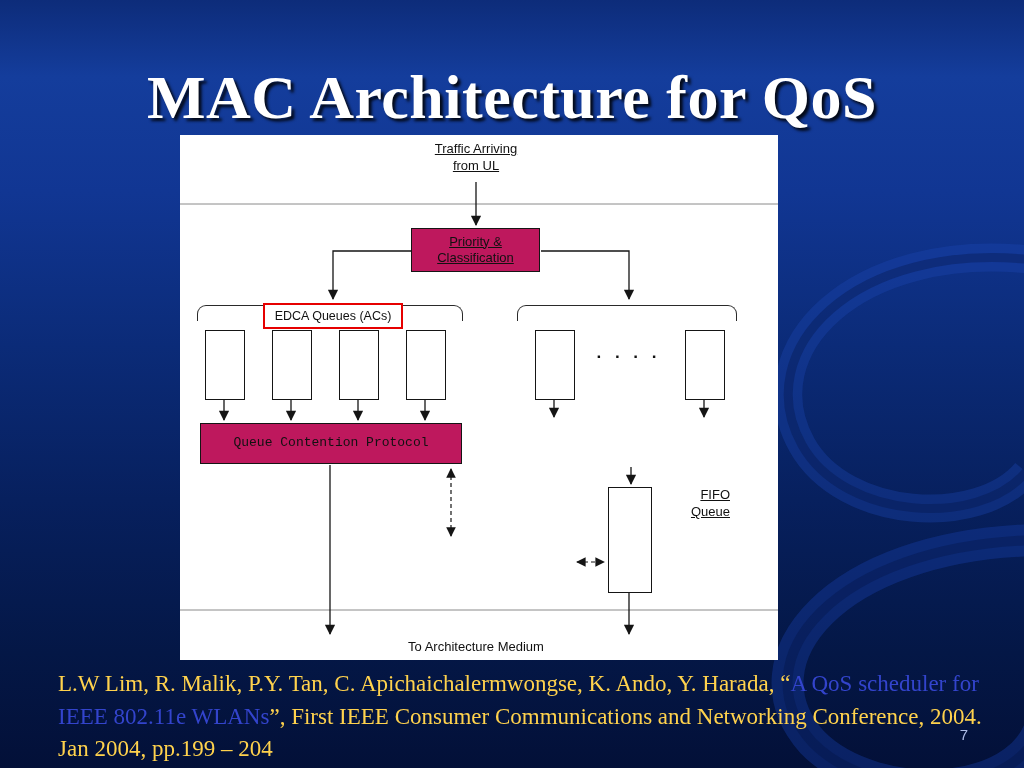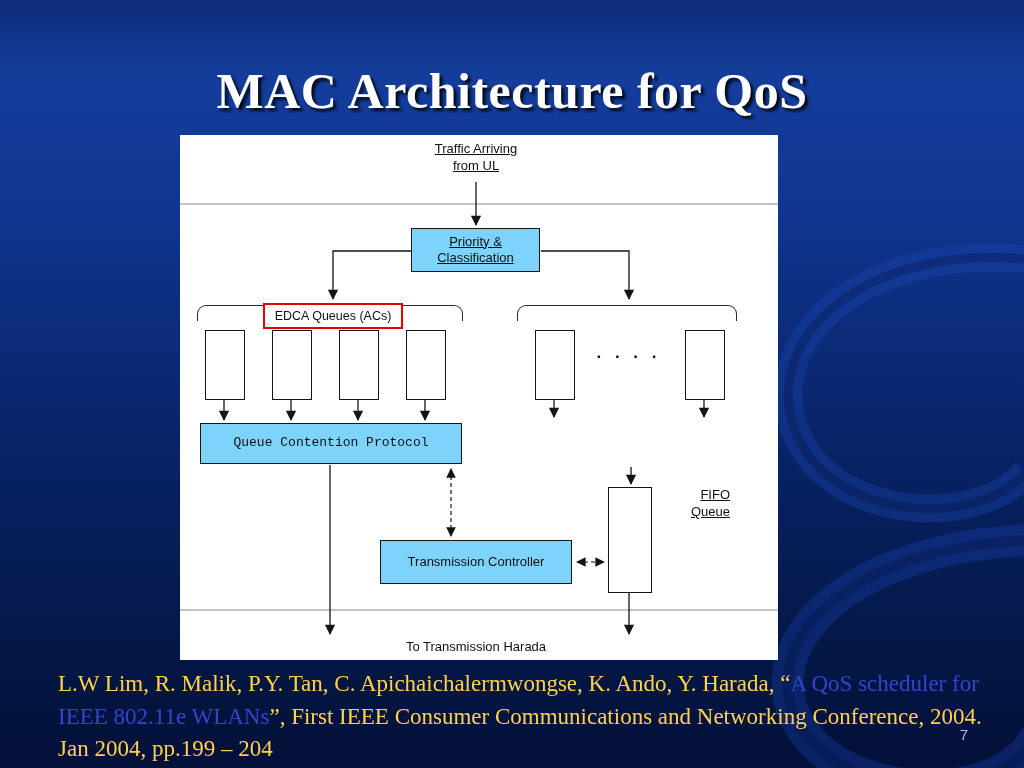--- a/index.html
+++ b/index.html
@@ -10,32 +10,32 @@
     background:linear-gradient(180deg,#0d2c7a 0%,#143d9c 10%,#113693 25%,#0b2b78 45%,#07205e 65%,#041746 85%,#031038 100%);
     font-family:"Liberation Sans",sans-serif;
   }
   
   #swirls{position:absolute;right:0;top:240px;pointer-events:none;}
   
   #title{
     position:absolute;top:62px;left:0;width:1024px;
     text-align:center;
     font-family:"Liberation Serif",serif;
-    font-weight:bold;font-size:50px;color:#ffffff;
+    font-weight:bold;font-size:62px;color:#ffffff;
     text-shadow:3px 3px 3px rgba(0,0,0,0.85);
     letter-spacing:0.5px;
   }
   
   #diagram{
     position:absolute;left:180px;top:135px;width:598px;height:525px;
     background:#ffffff;color:#111;
   }
   #diagram svg.connectors{position:absolute;left:0;top:0;}
   .dbox{
-    position:absolute;border:1.5px solid #151515;background:#7dd3fc;
+    position:absolute;border:1.5px solid #151515;background:#be185d;
     display:flex;align-items:center;justify-content:center;
     text-align:center;font-size:13px;line-height:1.25;
   }
   .redbox{
     position:absolute;border:2px solid #e60000;background:#fff;
     display:flex;align-items:center;justify-content:center;
     text-align:right;font-size:12.5px;z-index:3;
   }
   .bracket{
     position:absolute;height:15px;
@@ -122,26 +122,25 @@
     <div class="queue" style="left:92px;top:195px;"></div>
     <div class="queue" style="left:159px;top:195px;"></div>
     <div class="queue" style="left:226px;top:195px;"></div>
 
     <div class="queue" style="left:355px;top:195px;"></div>
     <div class="queue" style="left:505px;top:195px;"></div>
     <div class="dots" style="left:399px;top:212px;width:100px;">· · · ·</div>
 
     <div class="dbox" style="left:20px;top:288px;width:260px;height:39px;font-family:Liberation Mono, monospace;">Queue Contention Protocol</div>
 
-    <div class="dbox" style="left:200px;top:405px;width:190px;height:42px;">Transmission Controller</div>
 
     <div class="queue" style="left:428px;top:352px;width:42px;height:104px;"></div>
     <div class="txt pre" style="left:486px;top:352px;width:64px;text-align:right;">FIFO
 Queue</div>
 
-    <div class="txt" style="left:196px;top:504px;width:200px;">To Transmission Harada</div>
+    <div class="txt" style="left:196px;top:504px;width:200px;">To Architecture Medium</div>
   </div>
 
   <div id="citation"><span>L.W Lim, R. Malik, P.Y. Tan, C. Apichaichalermwongse, K. Ando, Y. Harada, “</span><span class="link">A QoS scheduler for IEEE 802.11e WLANs</span><span>”, First IEEE Consumer Communications and Networking Conference, 2004. Jan 2004, pp.199 – 204</span></div>
 
   <div id="page-number">7</div>
 
 </div>
 
 </body></html>

